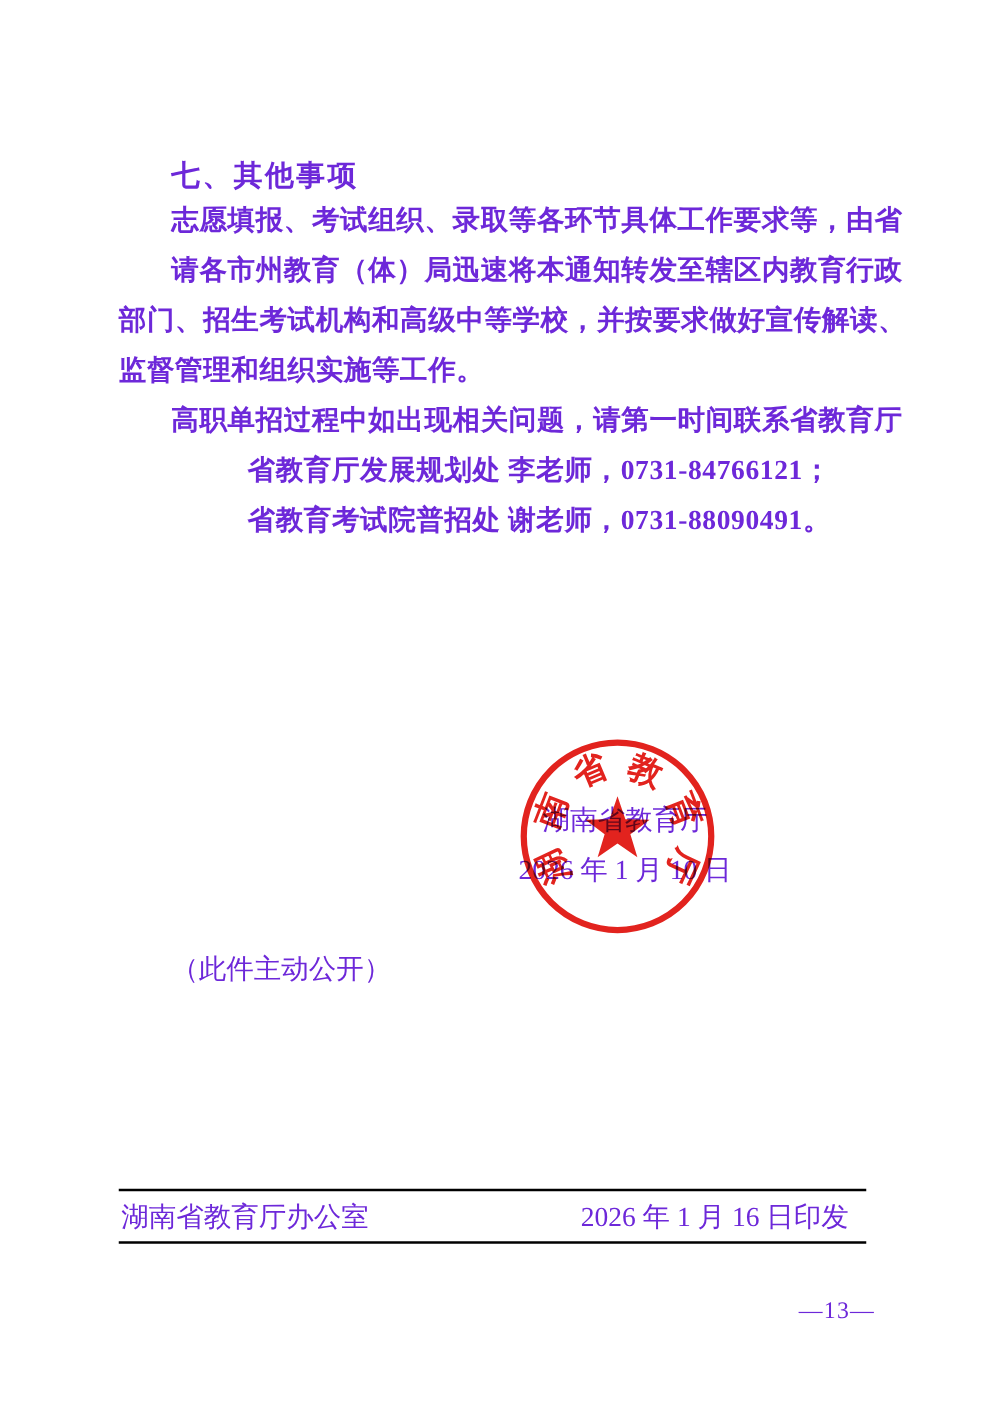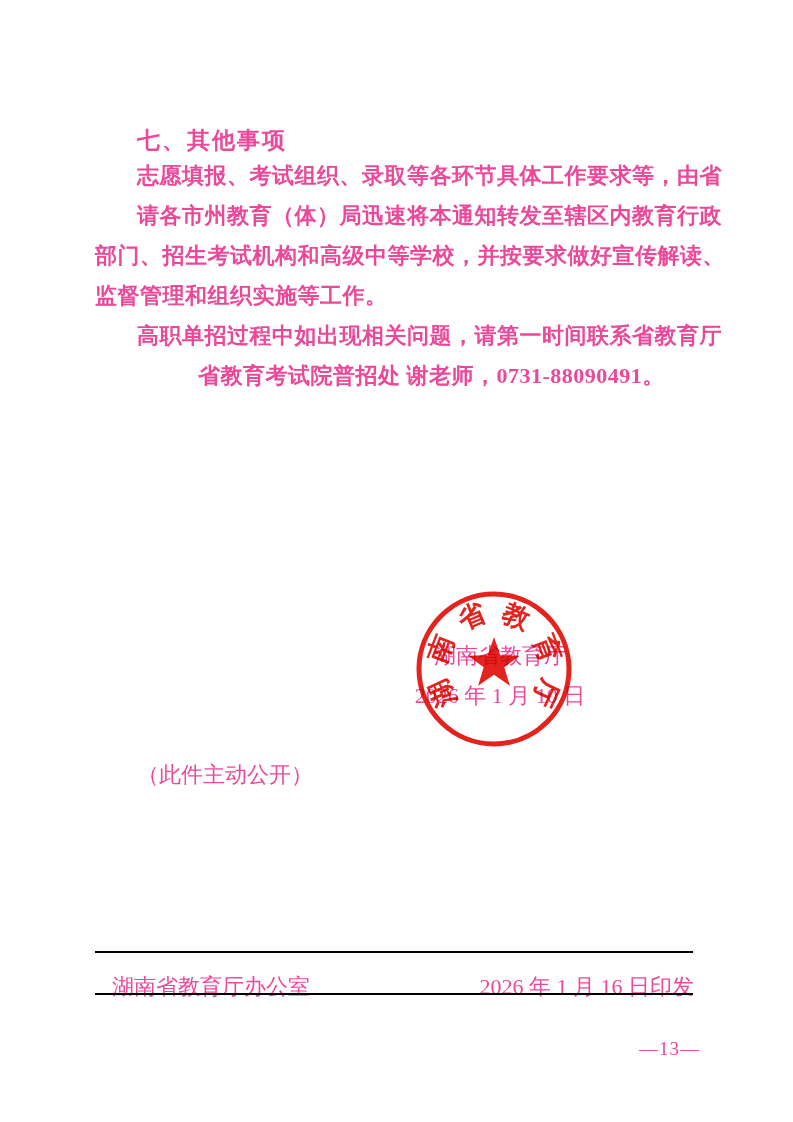--- a/index.html
+++ b/index.html
@@ -2,21 +2,21 @@
 <html><head>
 <meta charset="utf-8">
 <style>
   html,body{margin:0;padding:0;background:#ffffff;}
   .page{
     position:relative;
     width:793px;height:1122px;
     background:#ffffff;
     overflow:hidden;
     font-family:"Liberation Serif","DejaVu Serif",serif;
-    color:#ec4899;
+    color:#6d28d9;
   }
   .heading{
     position:absolute;left:95px;top:120px;width:612px;height:40px;
     line-height:40px;margin:0;padding-left:42px;
     font-family:"Liberation Sans","DejaVu Sans",sans-serif;
     font-weight:700;font-size:23px;letter-spacing:2px;
   }
   .body{
     position:absolute;left:95px;top:156px;width:612px;
     font-size:22px;letter-spacing:0.5px;font-weight:bold;
@@ -40,22 +40,22 @@
   .note{
     position:absolute;left:95px;top:755px;width:612px;height:40px;
     line-height:40px;padding-left:42px;font-size:22px;
   }
   .footer-rule{
     position:absolute;left:95px;width:598px;height:2px;background:#000;
   }
   .footer-rule.top{top:951px;}
   .footer-rule.bottom{top:993px;}
   .footer-text{
-    position:absolute;left:107px;top:956px;width:598px;height:36px;
-    line-height:36px;font-size:22px;margin-top:13px;
+    position:absolute;left:92px;top:956px;width:598px;height:36px;
+    line-height:36px;font-size:22px;
   }
   .footer-office{position:absolute;left:5px;white-space:nowrap;}
   .footer-date{position:absolute;right:11px;white-space:nowrap;}
   .pagenum{
     position:absolute;right:93px;top:1036px;height:26px;line-height:26px;
     font-size:19px;letter-spacing:1px;
   }
 </style>
 </head>
 <body>
@@ -63,20 +63,21 @@
 <div class="page">
 
   <h2 class="heading">七、其他事项</h2>
 
   <div class="body">
     <div class="line ind">志愿填报、考试组织、录取等各环节具体工作要求等，由省</div>
     <div class="line ind">请各市州教育（体）局迅速将本通知转发至辖区内教育行政</div>
     <div class="line">部门、招生考试机构和高级中等学校，并按要求做好宣传解读、</div>
     <div class="line">监督管理和组织实施等工作。</div>
     <div class="line ind">高职单招过程中如出现相关问题，请第一时间联系省教育厅</div>
+    <div class="line cont">省教育厅发展规划处 李老师，0731-84766121；</div>
     <div class="line cont">省教育考试院普招处 谢老师，0731-88090491。</div>
   </div>
 
   <div class="signature">
     <div>湖南省教育厅</div>
     <div>2026 年 1 月 10 日</div>
   </div>
 
   <div class="seal">
     <svg width="160" height="164" viewBox="0 0 160 164" xmlns="http://www.w3.org/2000/svg">

